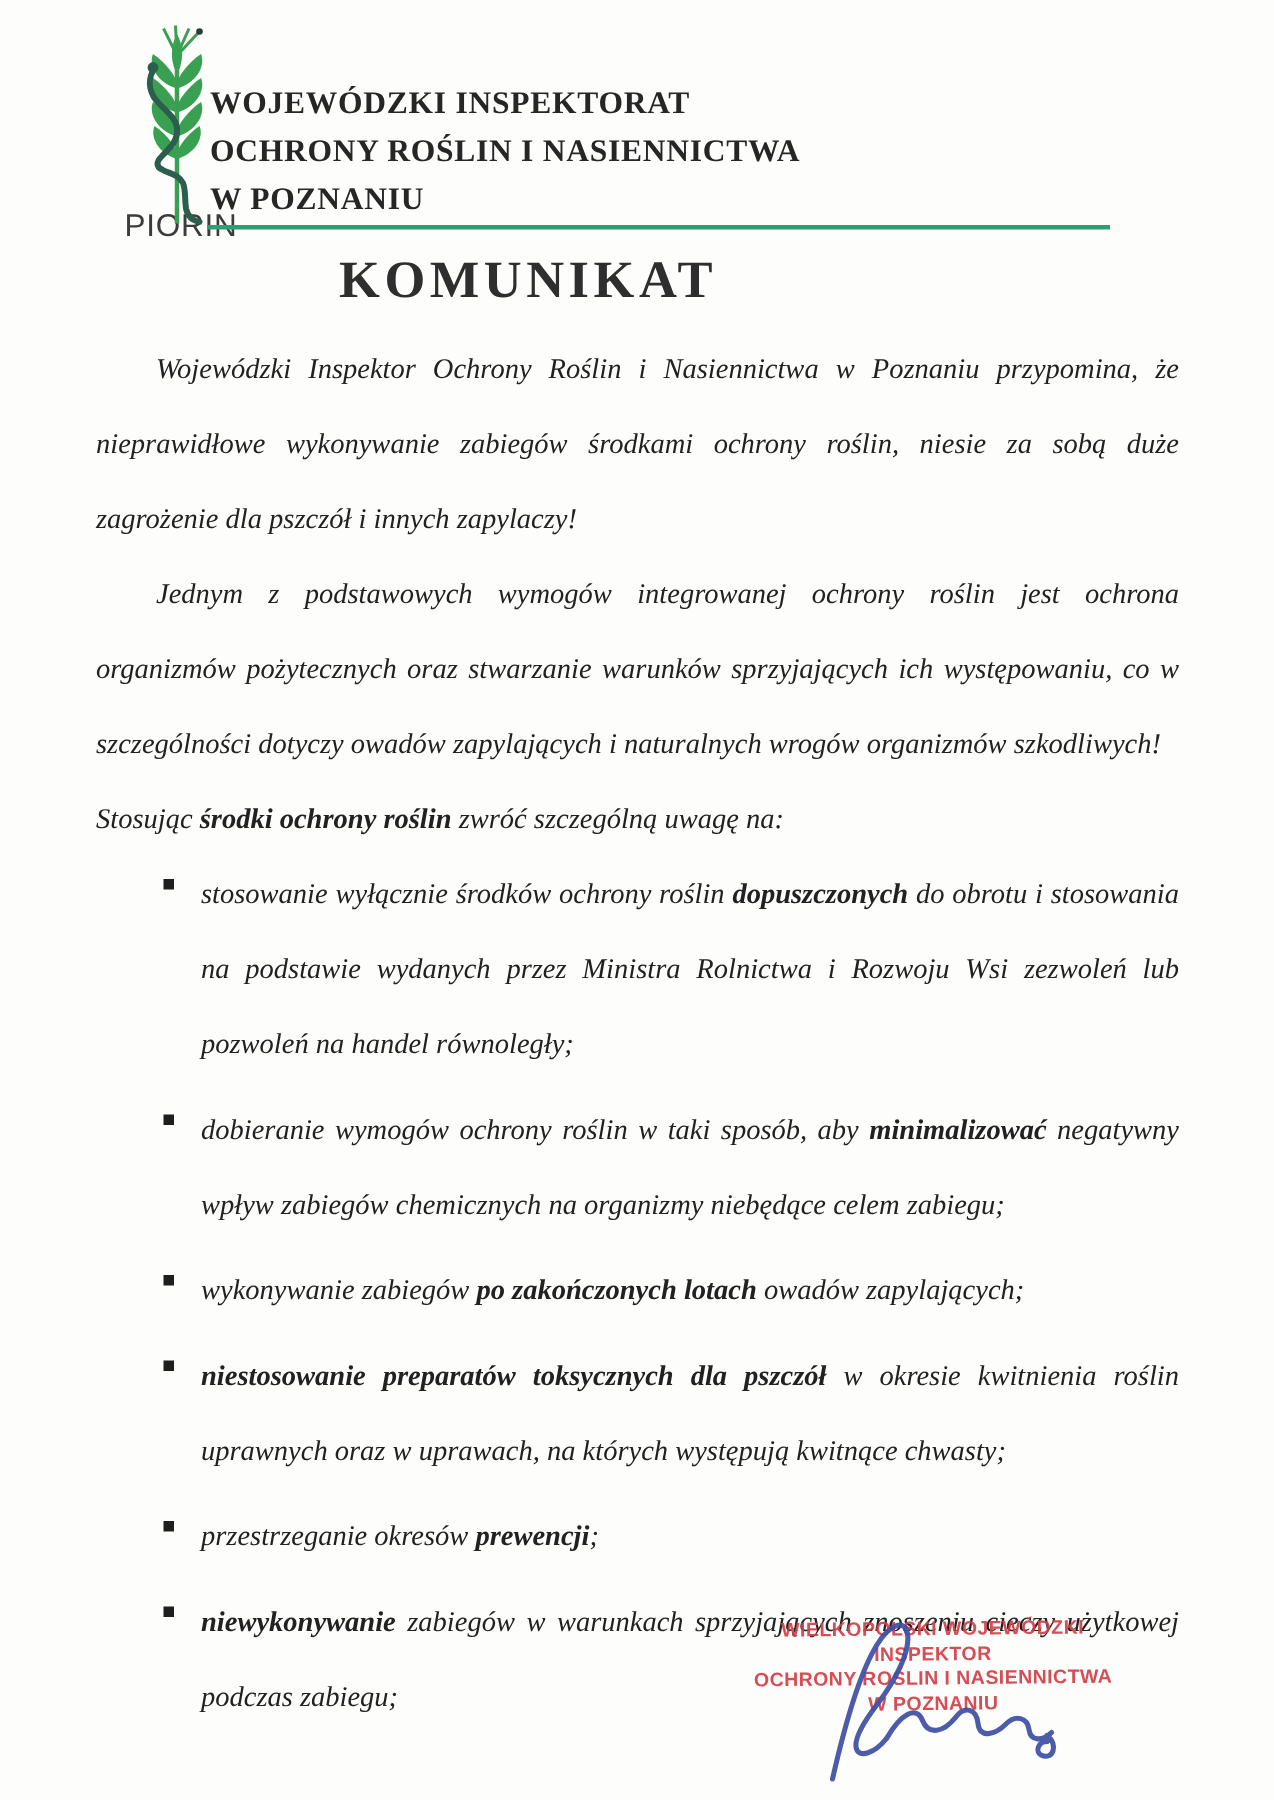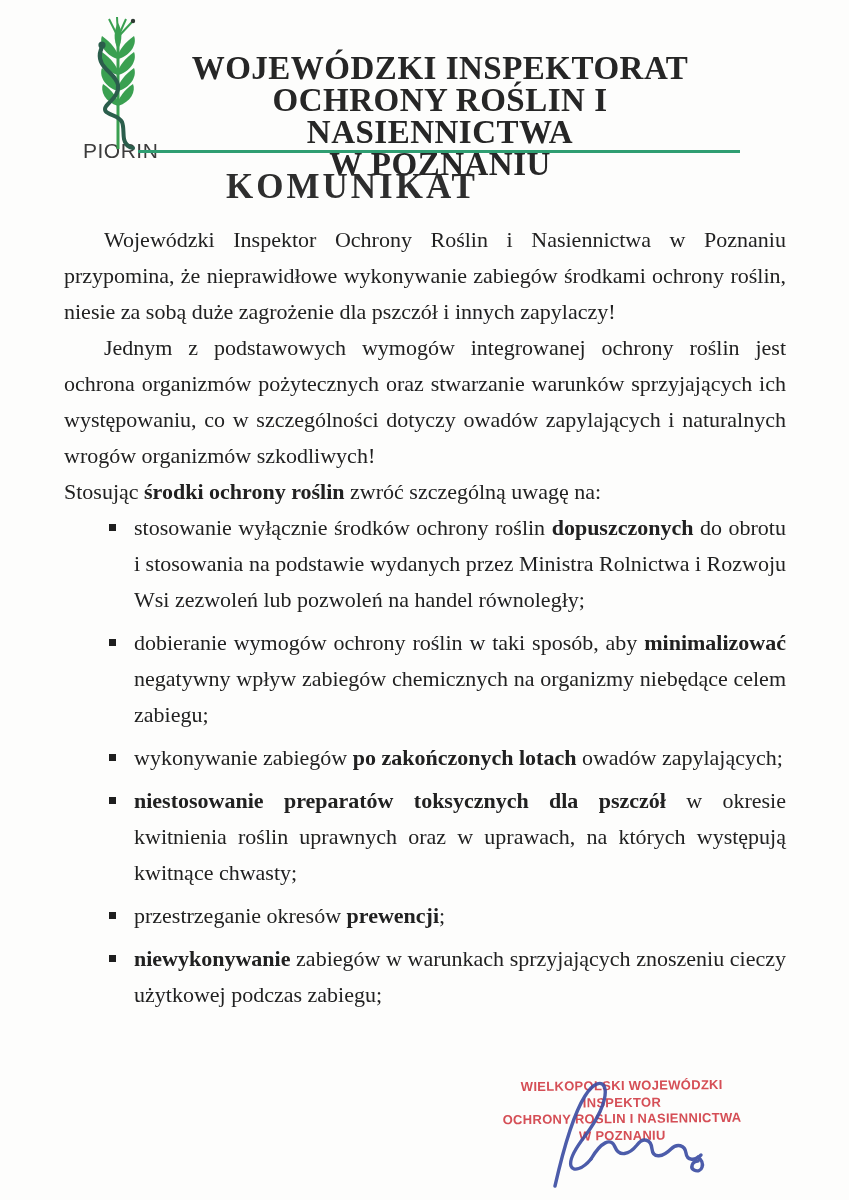--- a/index.html
+++ b/index.html
@@ -11,32 +11,32 @@
   }
   
   .logo { position:absolute; left:80px; top:15px; width:132px; height:148px; }
   .logo-text {
     position:absolute; left:3px; bottom:0; font-family:"Liberation Sans", sans-serif;
     font-size:21px; letter-spacing:0.5px; color:#3c3c3c;
   }
   .logo svg { position:absolute; left:0; top:0; }
   
   .org-block {
-    position:absolute; left:140px; top:52px; width:600px; text-align:center;
-    font-weight:bold; font-size:33px; line-height:32px; letter-spacing:0.5px; color:#262626;
+    position:absolute; left:140px; top:52px; width:600px; text-align:left;
+    font-weight:bold; font-size:21px; line-height:32px; letter-spacing:0.5px; color:#262626;
   }
   .header-rule { position:absolute; left:138px; top:150px; width:602px; height:3px; background:#2f9e72; }
   .doc-title {
     position:absolute; left:0; top:167px; width:704px; text-align:center;
     font-size:35px; font-weight:bold; letter-spacing:3px; color:#2e2e2e;
   }
   
   .body-text {
     position:absolute; left:64px; top:222px; width:722px;
-    font-size:22px; line-height:36px; text-align:justify; color:#212121;
+    font-size:19px; line-height:50px; text-align:justify; color:#212121;font-style:italic;
   }
   .para { text-indent:40px; }
   .b { font-weight:bold; }
   ul.bullets { list-style:none; margin-left:44px; margin-top:0; }
   ul.bullets li { position:relative; padding-left:26px; margin-bottom:7px; }
   ul.bullets li::before {
     content:""; position:absolute; left:1px; top:14px; width:7px; height:7px; background:#1e1e1e;
   }
   
   .stamp {

